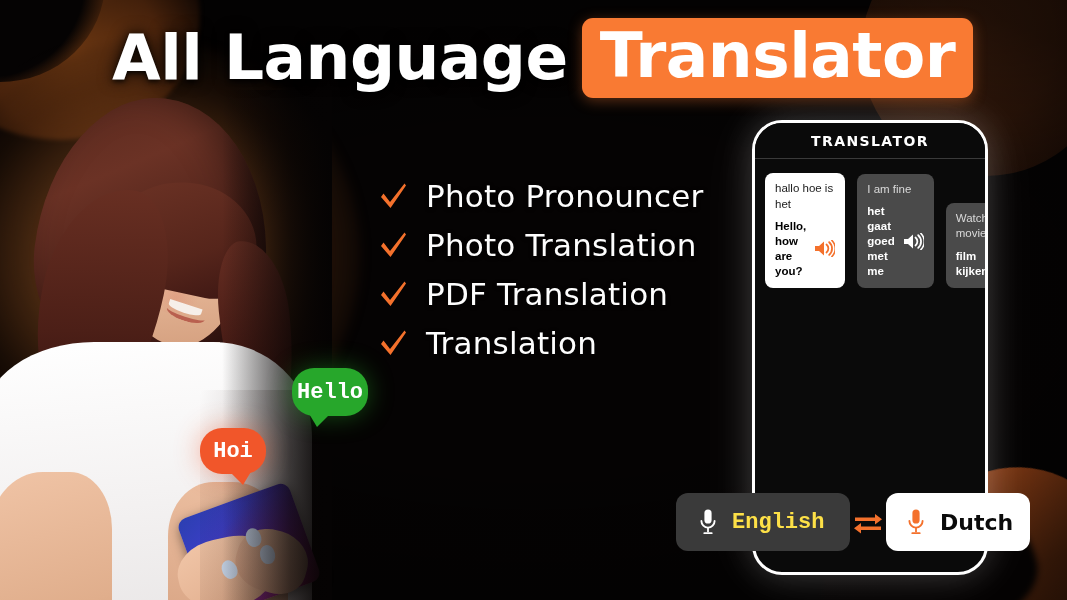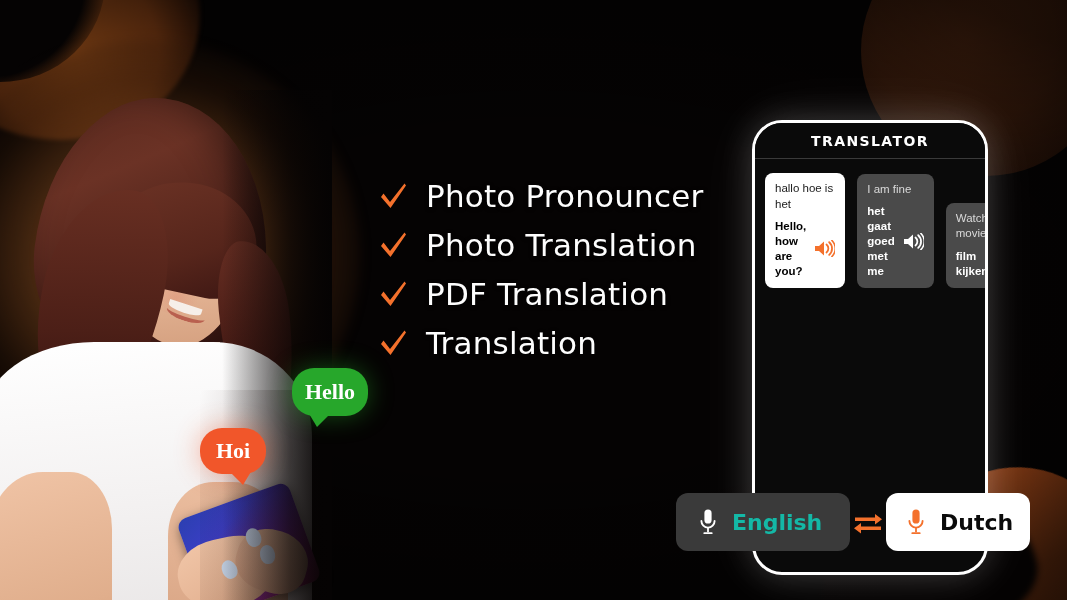--- a/index.html
+++ b/index.html
@@ -276,21 +276,21 @@
   }
 
   
   .bubble {
     position: absolute;
     z-index: 14;
     border-radius: 22px;
     display: flex;
     align-items: center;
     justify-content: center;
-    font-family: Liberation Serif, serif;
+    font-family: Liberation Mono, monospace;
     font-weight: 700;
     color: #ffffff;
   }
   .bubble-hello {
     left: 292px; top: 368px;
     width: 76px; height: 48px;
     background: #27a72b;
     font-size: 22px;
     box-shadow: 0 0 26px rgba(39,167,43,0.45);
   }
@@ -440,21 +440,21 @@
   .lang-btn.light {
     background: #ffffff;
     width: 144px;
     padding: 0 20px;
   }
   .lang-name {
     font-family: "DejaVu Sans", sans-serif;
     font-size: 22px;
     font-weight: 700;
   }
-  .lang-btn.dark .lang-name { color: #14b8a6; }
+  .lang-btn.dark .lang-name { color: #fde047; font-family: Liberation Mono, monospace; }
   .lang-btn.light .lang-name { color: #0a0a0a; }
   .mic-icon { width: 20px; height: 28px; flex: 0 0 20px; }
   .swap-wrap {
     width: 36px;
     display: flex;
     align-items: center;
     justify-content: center;
     flex: 0 0 36px;
   }
   .swap-icon { width: 30px; height: 24px; }
@@ -467,20 +467,24 @@
   <div class="bg-layer">
     <div class="blob-tl-glow"></div>
     <div class="blob-tl-dark"></div>
     <div class="blob-tr"></div>
     <div class="woman-glow"></div>
     <div class="blob-br"></div>
     <div class="blob-br-cut"></div>
     <div class="vignette"></div>
   </div>
 
+  <div class="headline">
+    <div class="headline-main">All Language</div>
+    <div class="headline-badge">Translator</div>
+  </div>
 
   <div class="woman-wrap">
     <div class="hair-back"></div>
     <div class="face"></div>
     <div class="cheek"></div>
     <div class="teeth"></div>
     <div class="smile"></div>
     <div class="glasses">
       <div class="lens l"></div>
       <div class="lens r"></div>

